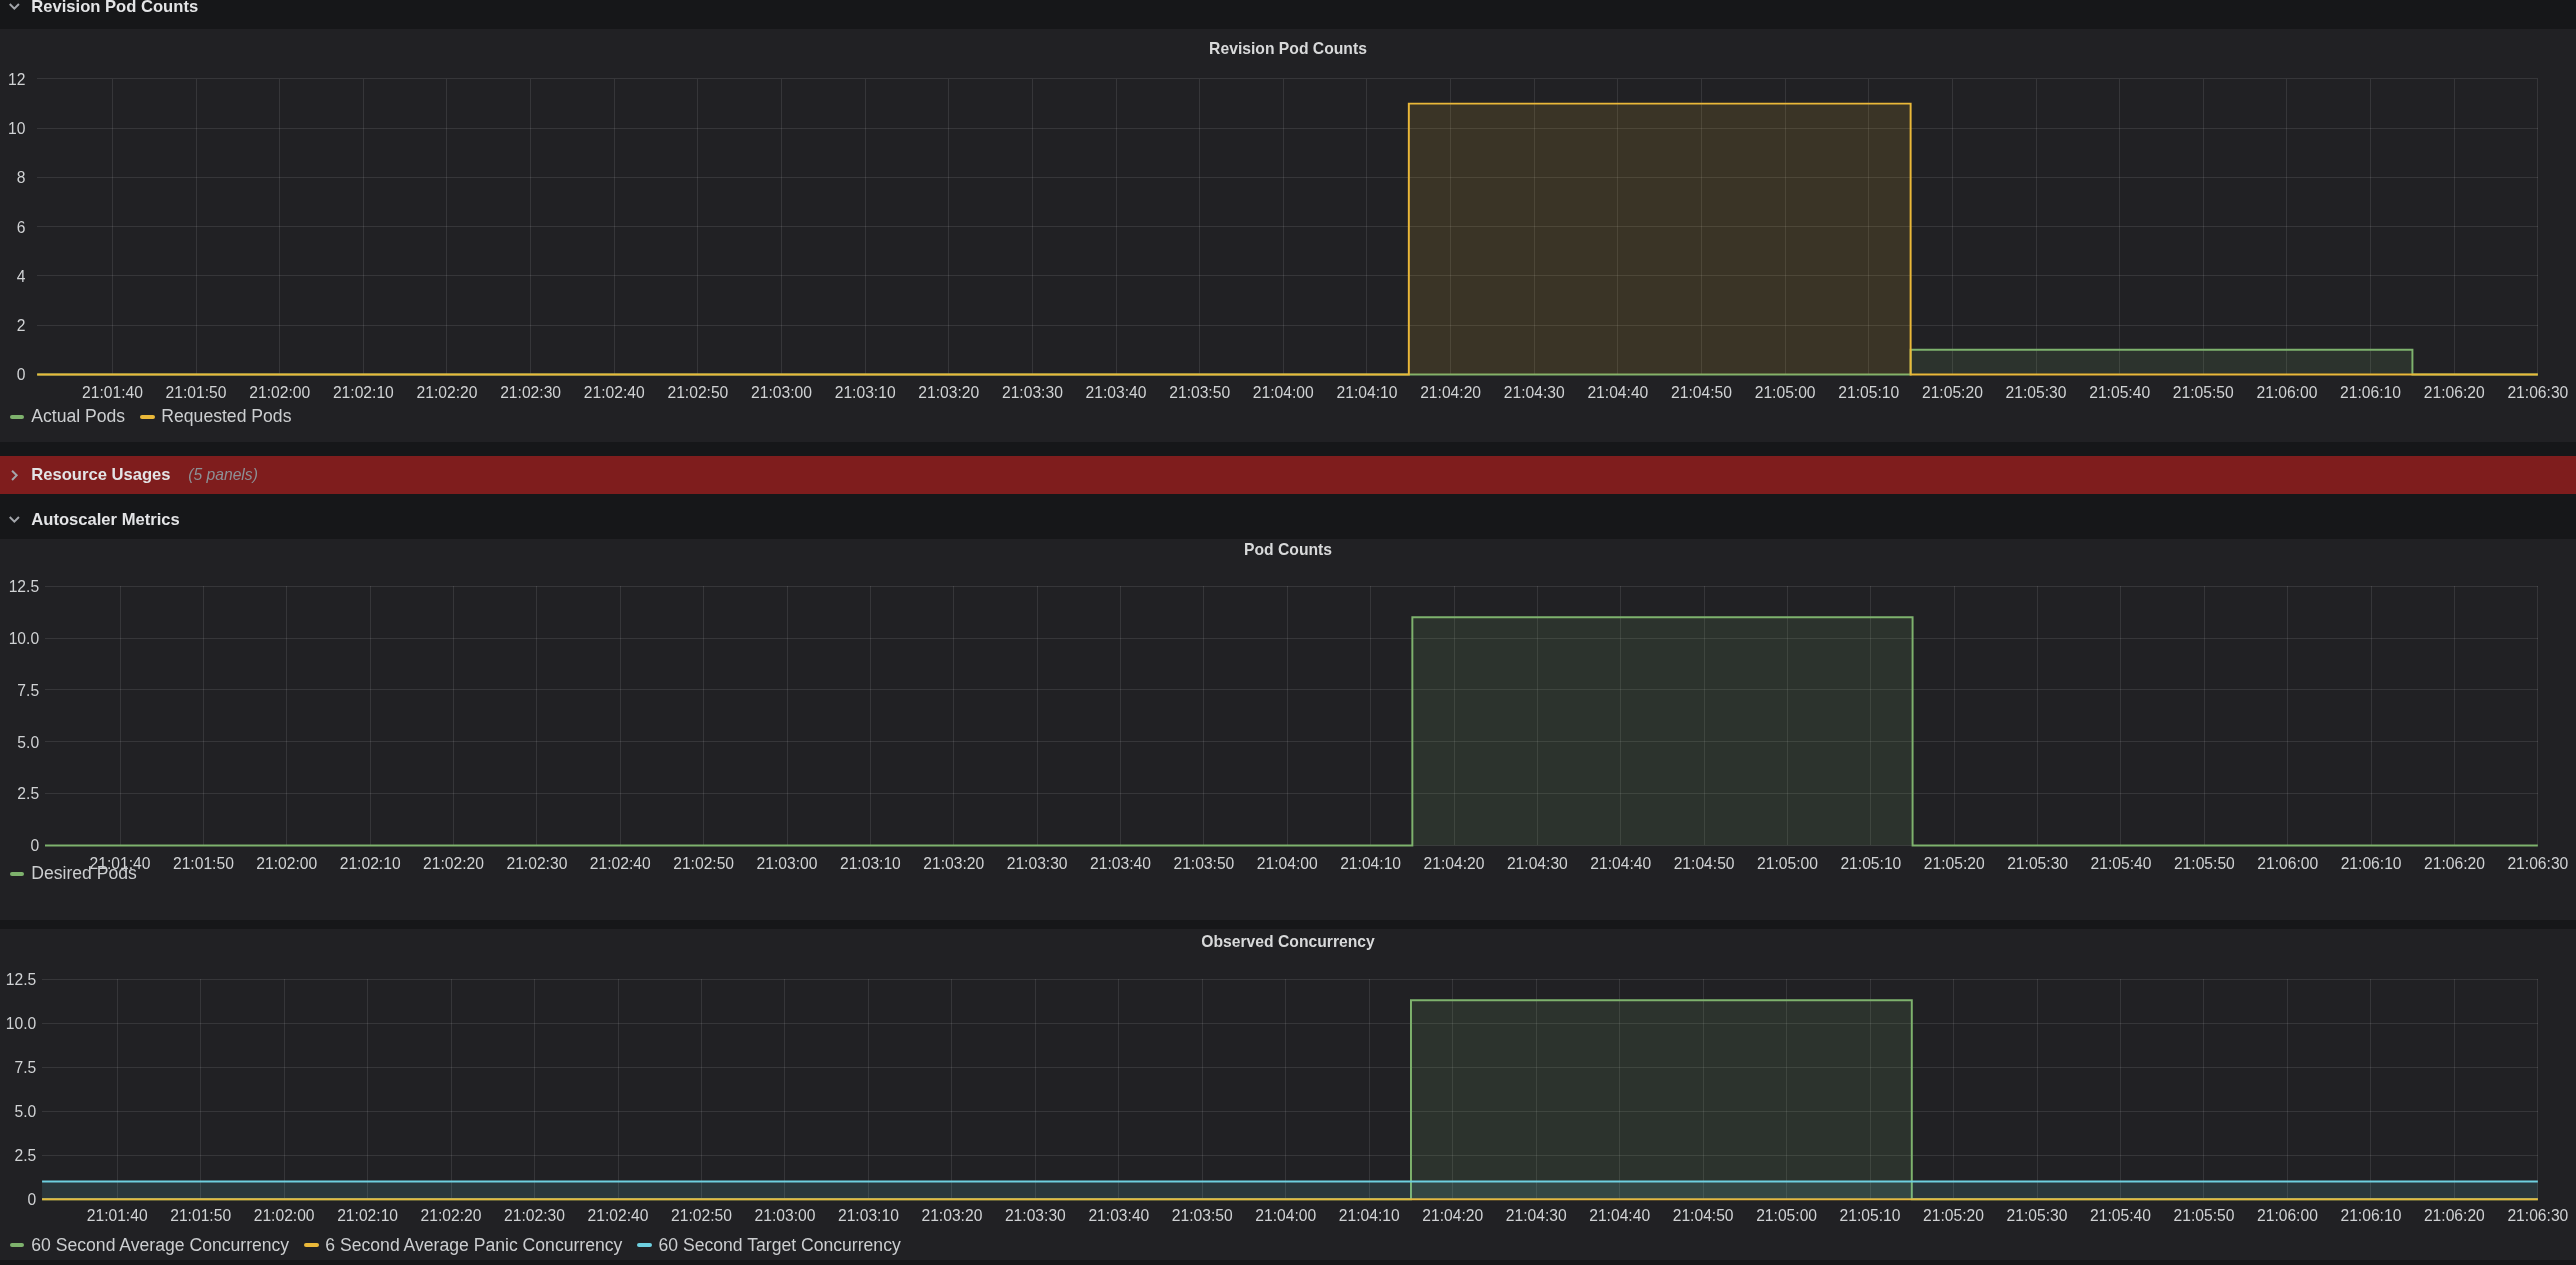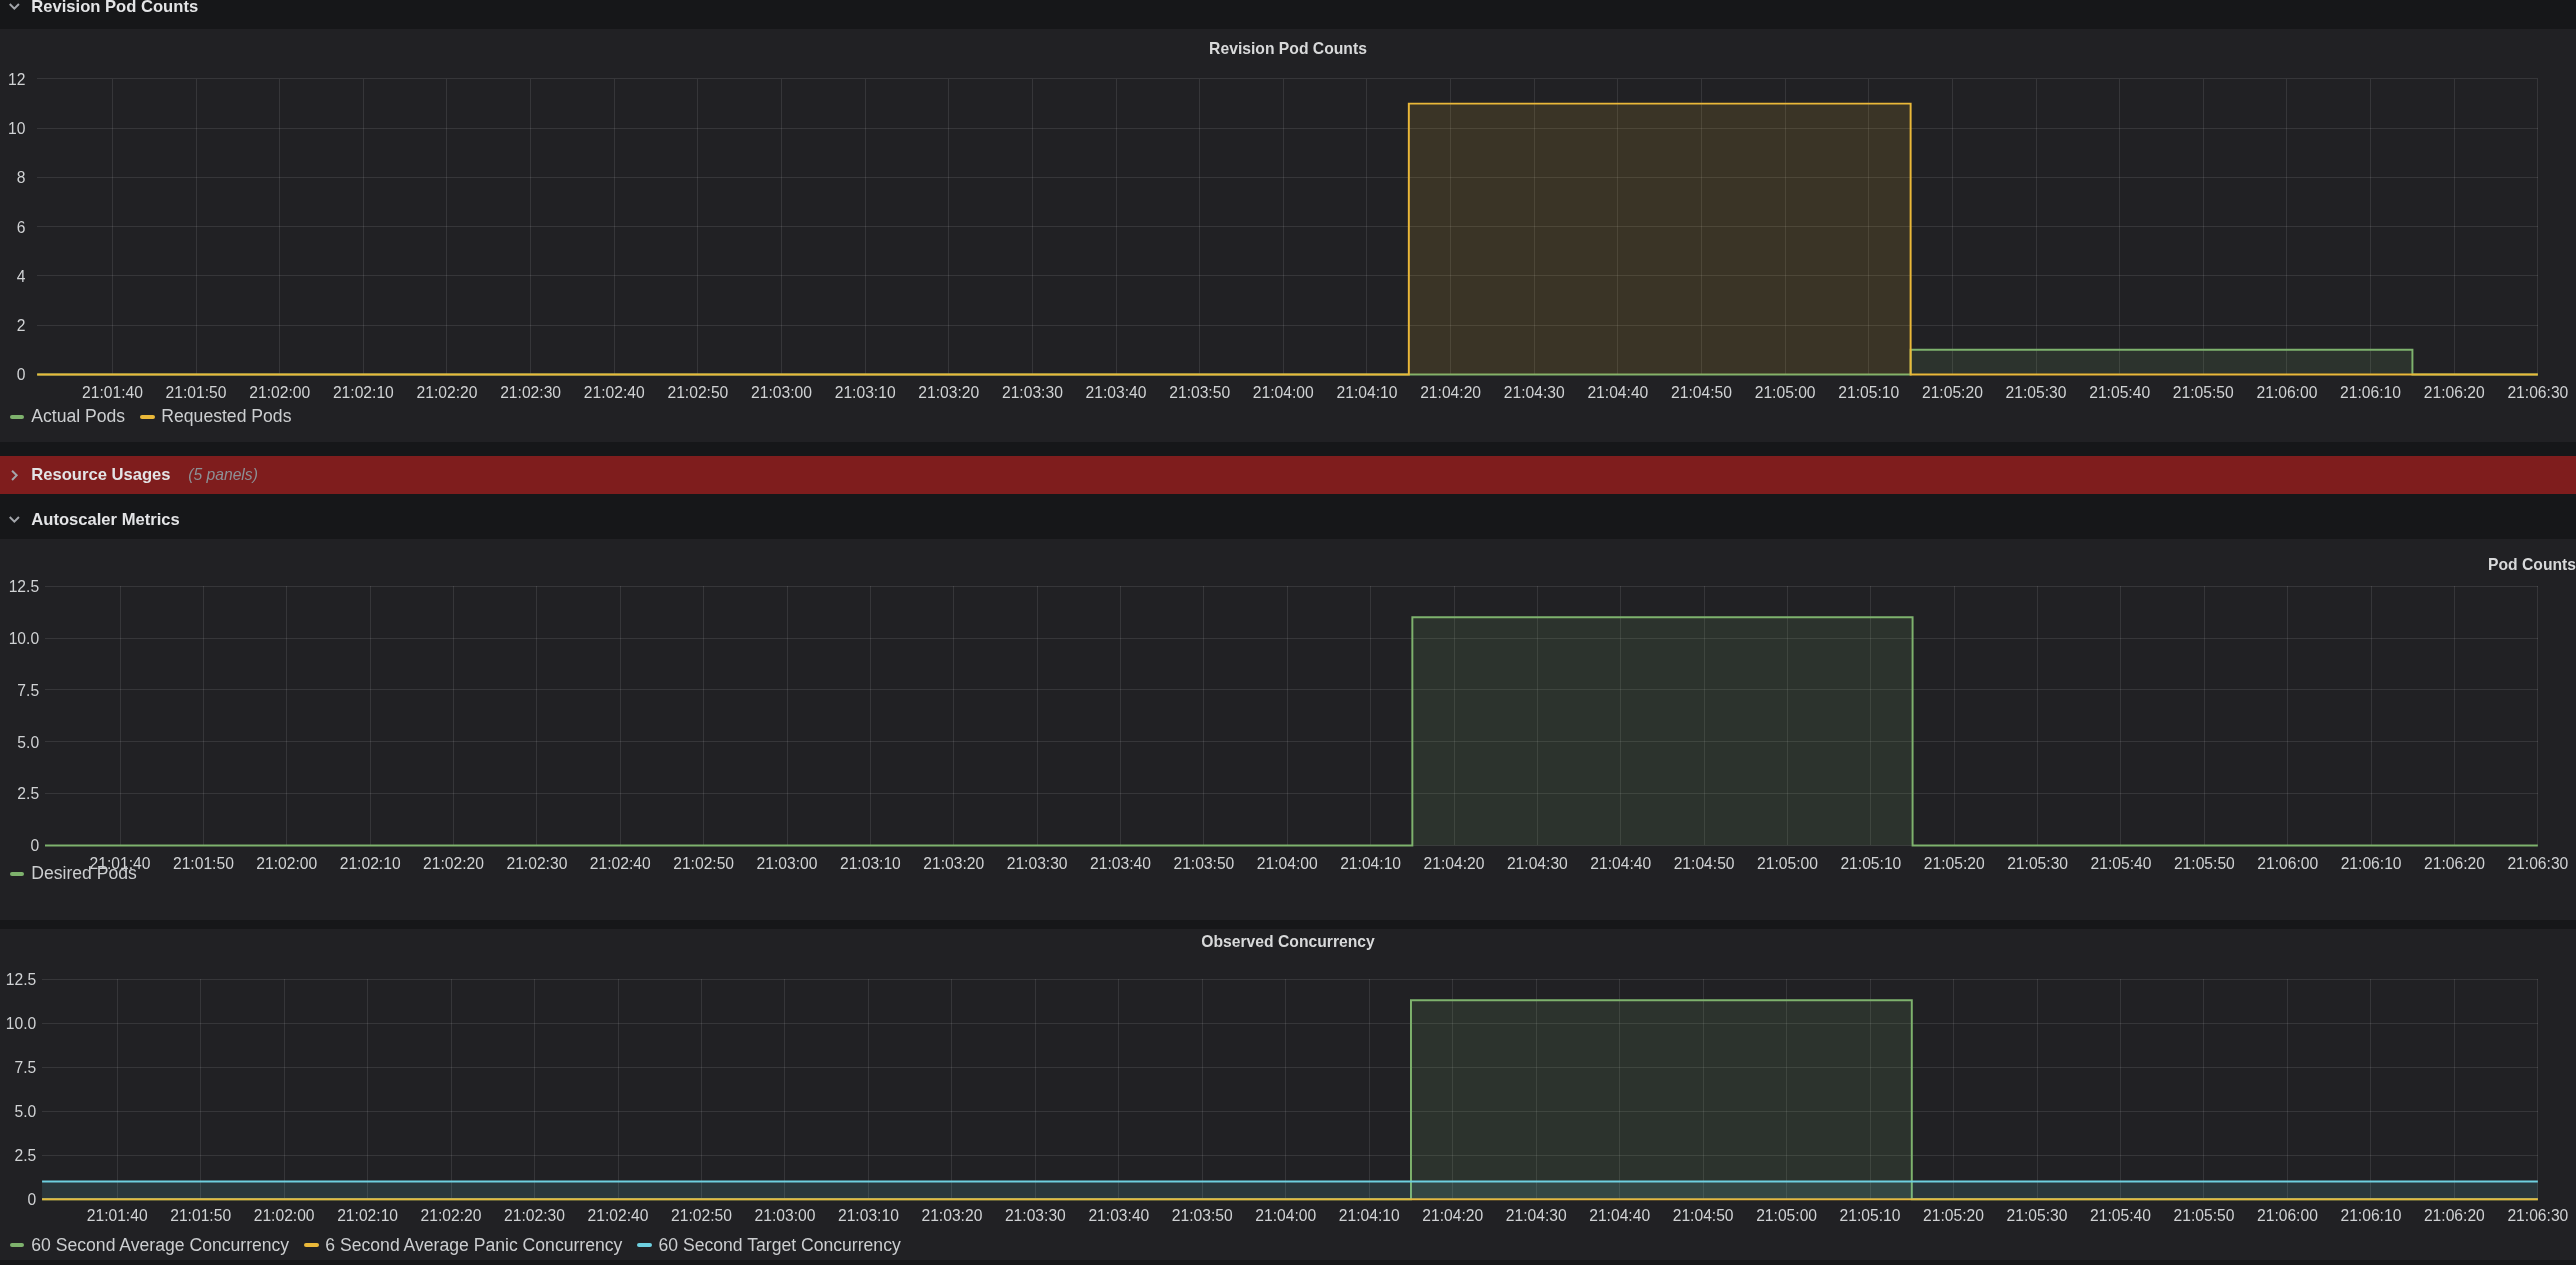--- a/index.html
+++ b/index.html
@@ -152,21 +152,21 @@
 <div class="row-header" style="top:501px;height:37px;">
   <span class="chev">
     <svg width="14.7" height="14.7" viewBox="0 0 16 16">
         <polyline points="3,5.5 8,10.5 13,5.5" fill="none" stroke="#a3a6ab" stroke-width="2.2"></polyline>
       </svg>
   </span>
   <span>Autoscaler Metrics</span>
 </div>
 
 <div class="panel" id="panel-1" style="top:539px;height:381px;">
-  <div class="panel-title" style="top:17px;text-align:right;">Pod Counts</div>
+  <div class="panel-title" style="top:2px;">Pod Counts</div>
   <svg class="plot" id="plot-1" width="2576" height="381" viewBox="0 0 2633 389">
       <line x1="122.69565217391305" x2="122.69565217391305" y1="48" y2="313" stroke="rgba(255,255,255,0.10)" stroke-width="1" shape-rendering="crispEdges"></line>
       <line x1="207.91304347826087" x2="207.91304347826087" y1="48" y2="313" stroke="rgba(255,255,255,0.10)" stroke-width="1" shape-rendering="crispEdges"></line>
       <line x1="293.13043478260875" x2="293.13043478260875" y1="48" y2="313" stroke="rgba(255,255,255,0.10)" stroke-width="1" shape-rendering="crispEdges"></line>
       <line x1="378.3478260869565" x2="378.3478260869565" y1="48" y2="313" stroke="rgba(255,255,255,0.10)" stroke-width="1" shape-rendering="crispEdges"></line>
       <line x1="463.5652173913044" x2="463.5652173913044" y1="48" y2="313" stroke="rgba(255,255,255,0.10)" stroke-width="1" shape-rendering="crispEdges"></line>
       <line x1="548.7826086956522" x2="548.7826086956522" y1="48" y2="313" stroke="rgba(255,255,255,0.10)" stroke-width="1" shape-rendering="crispEdges"></line>
       <line x1="634" x2="634" y1="48" y2="313" stroke="rgba(255,255,255,0.10)" stroke-width="1" shape-rendering="crispEdges"></line>
       <line x1="719.2173913043478" x2="719.2173913043478" y1="48" y2="313" stroke="rgba(255,255,255,0.10)" stroke-width="1" shape-rendering="crispEdges"></line>
       <line x1="804.4347826086957" x2="804.4347826086957" y1="48" y2="313" stroke="rgba(255,255,255,0.10)" stroke-width="1" shape-rendering="crispEdges"></line>

